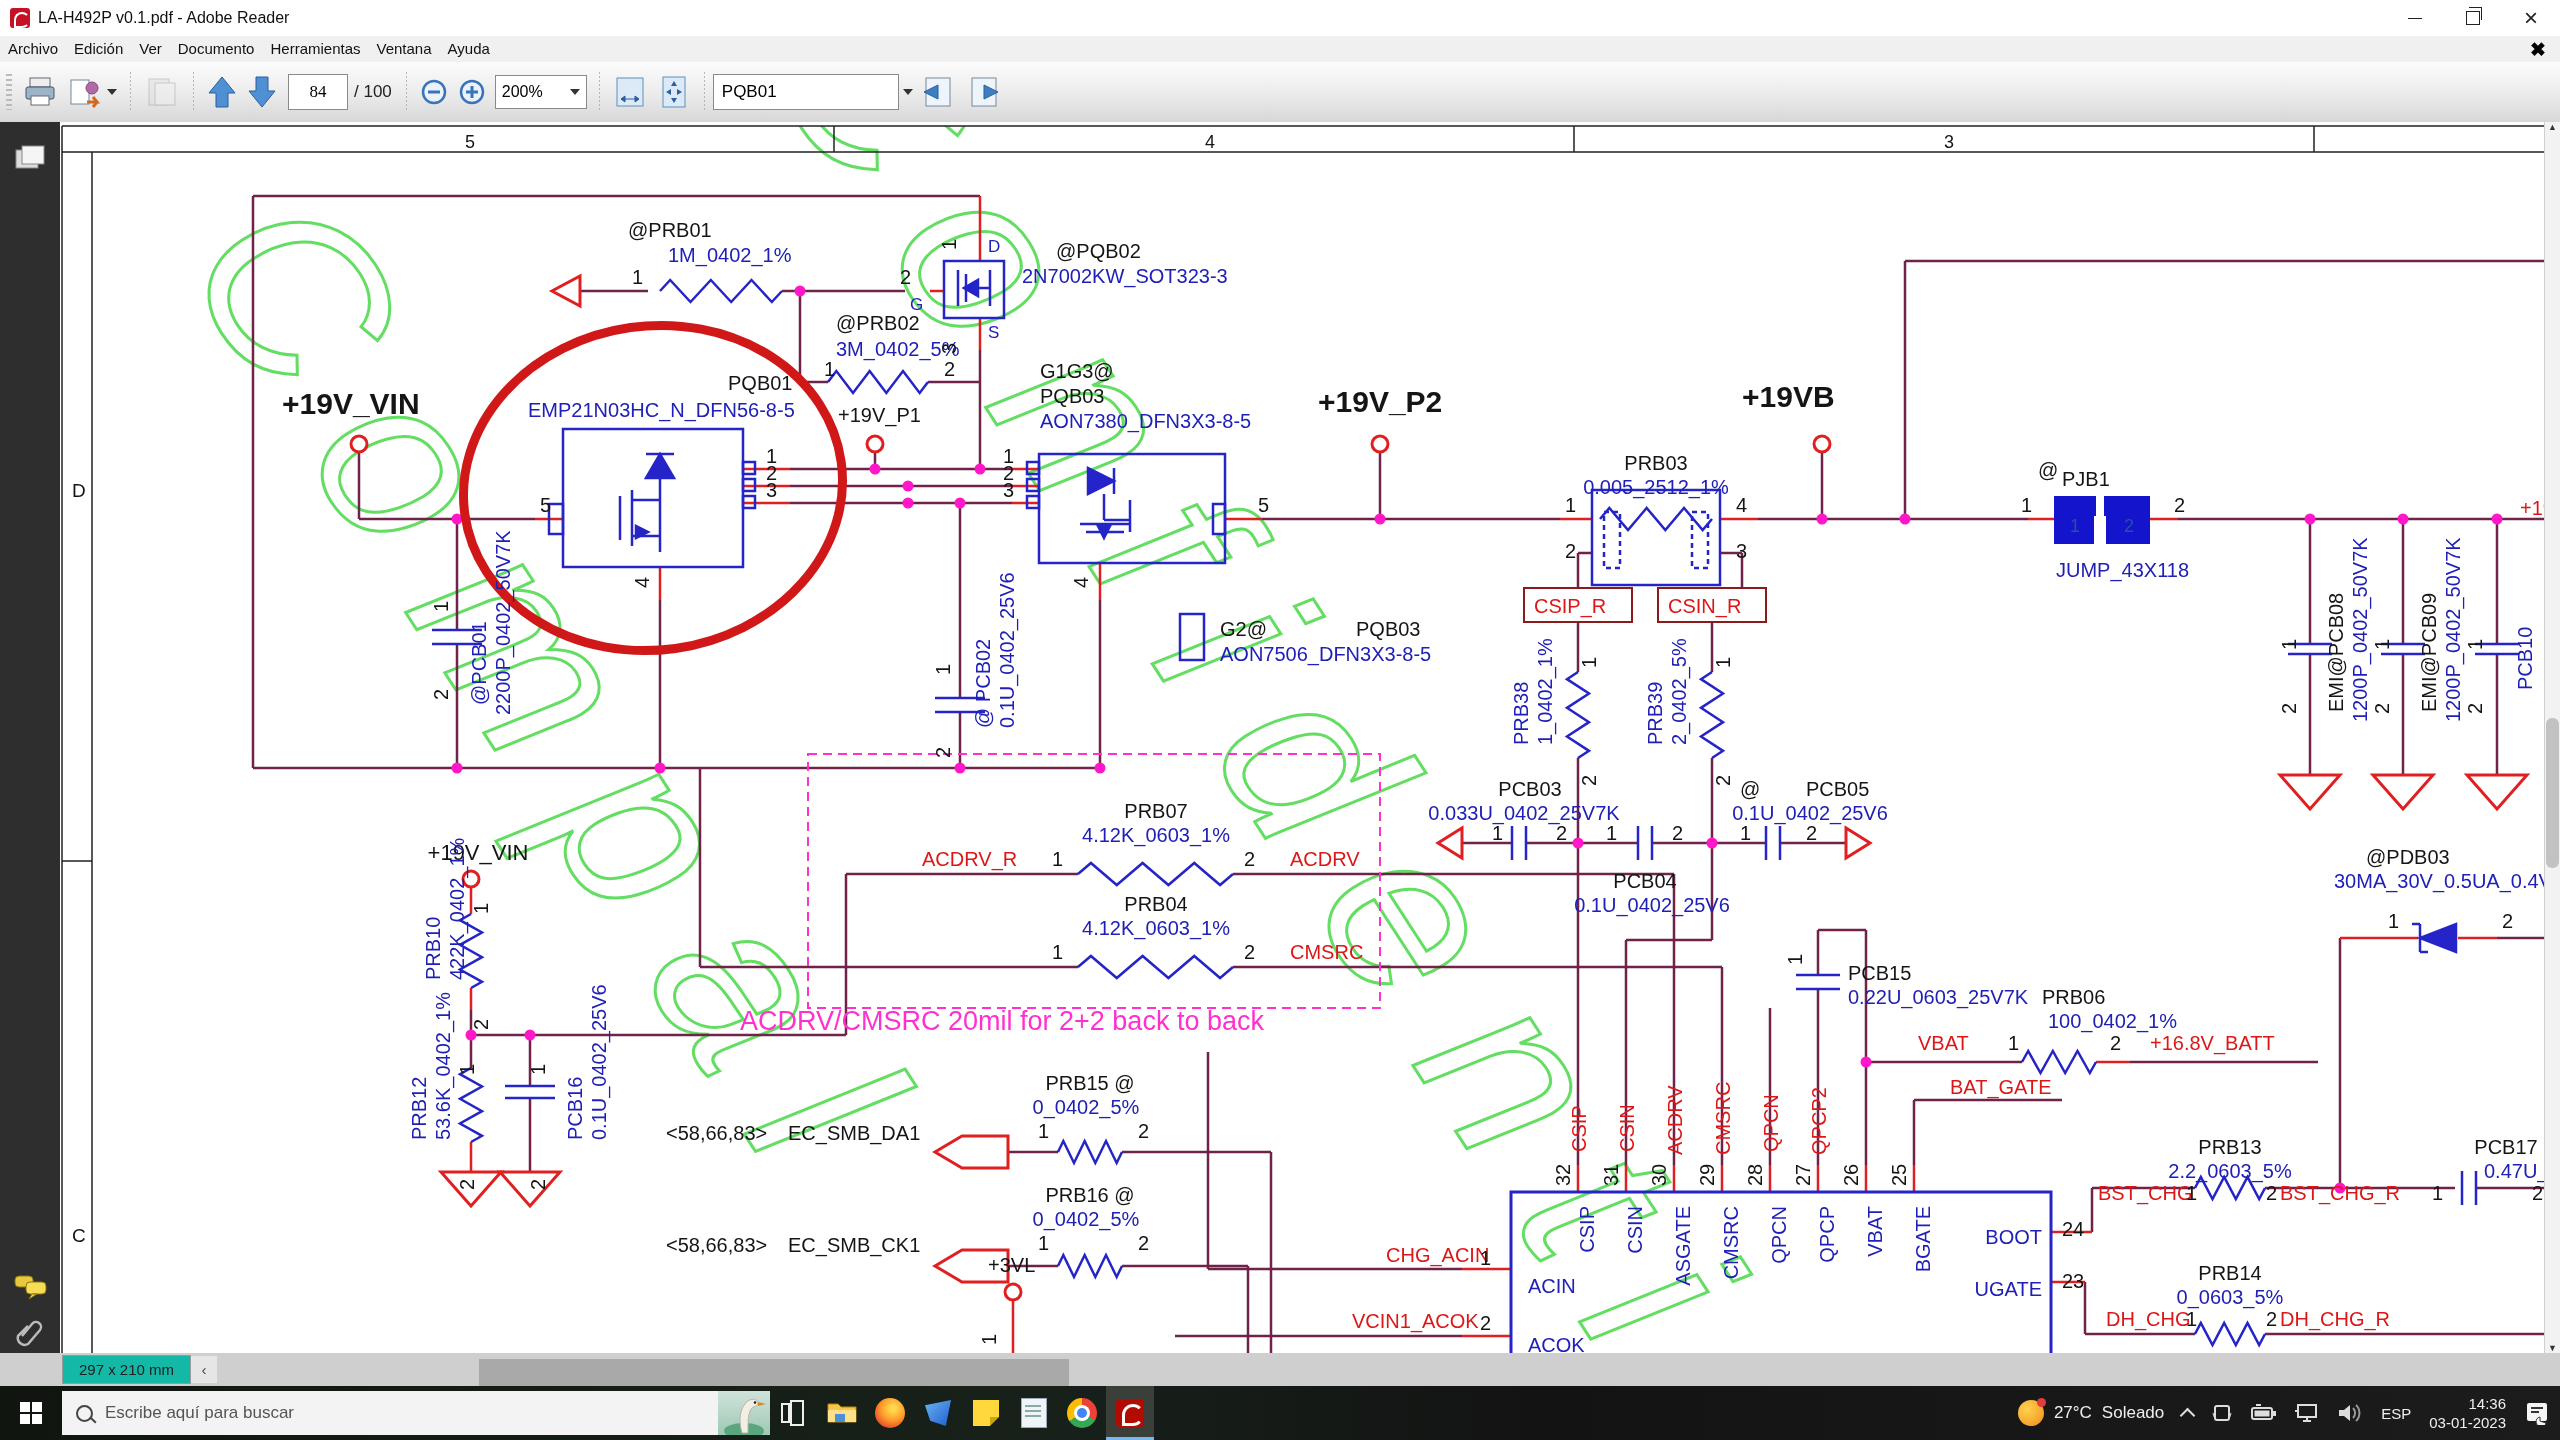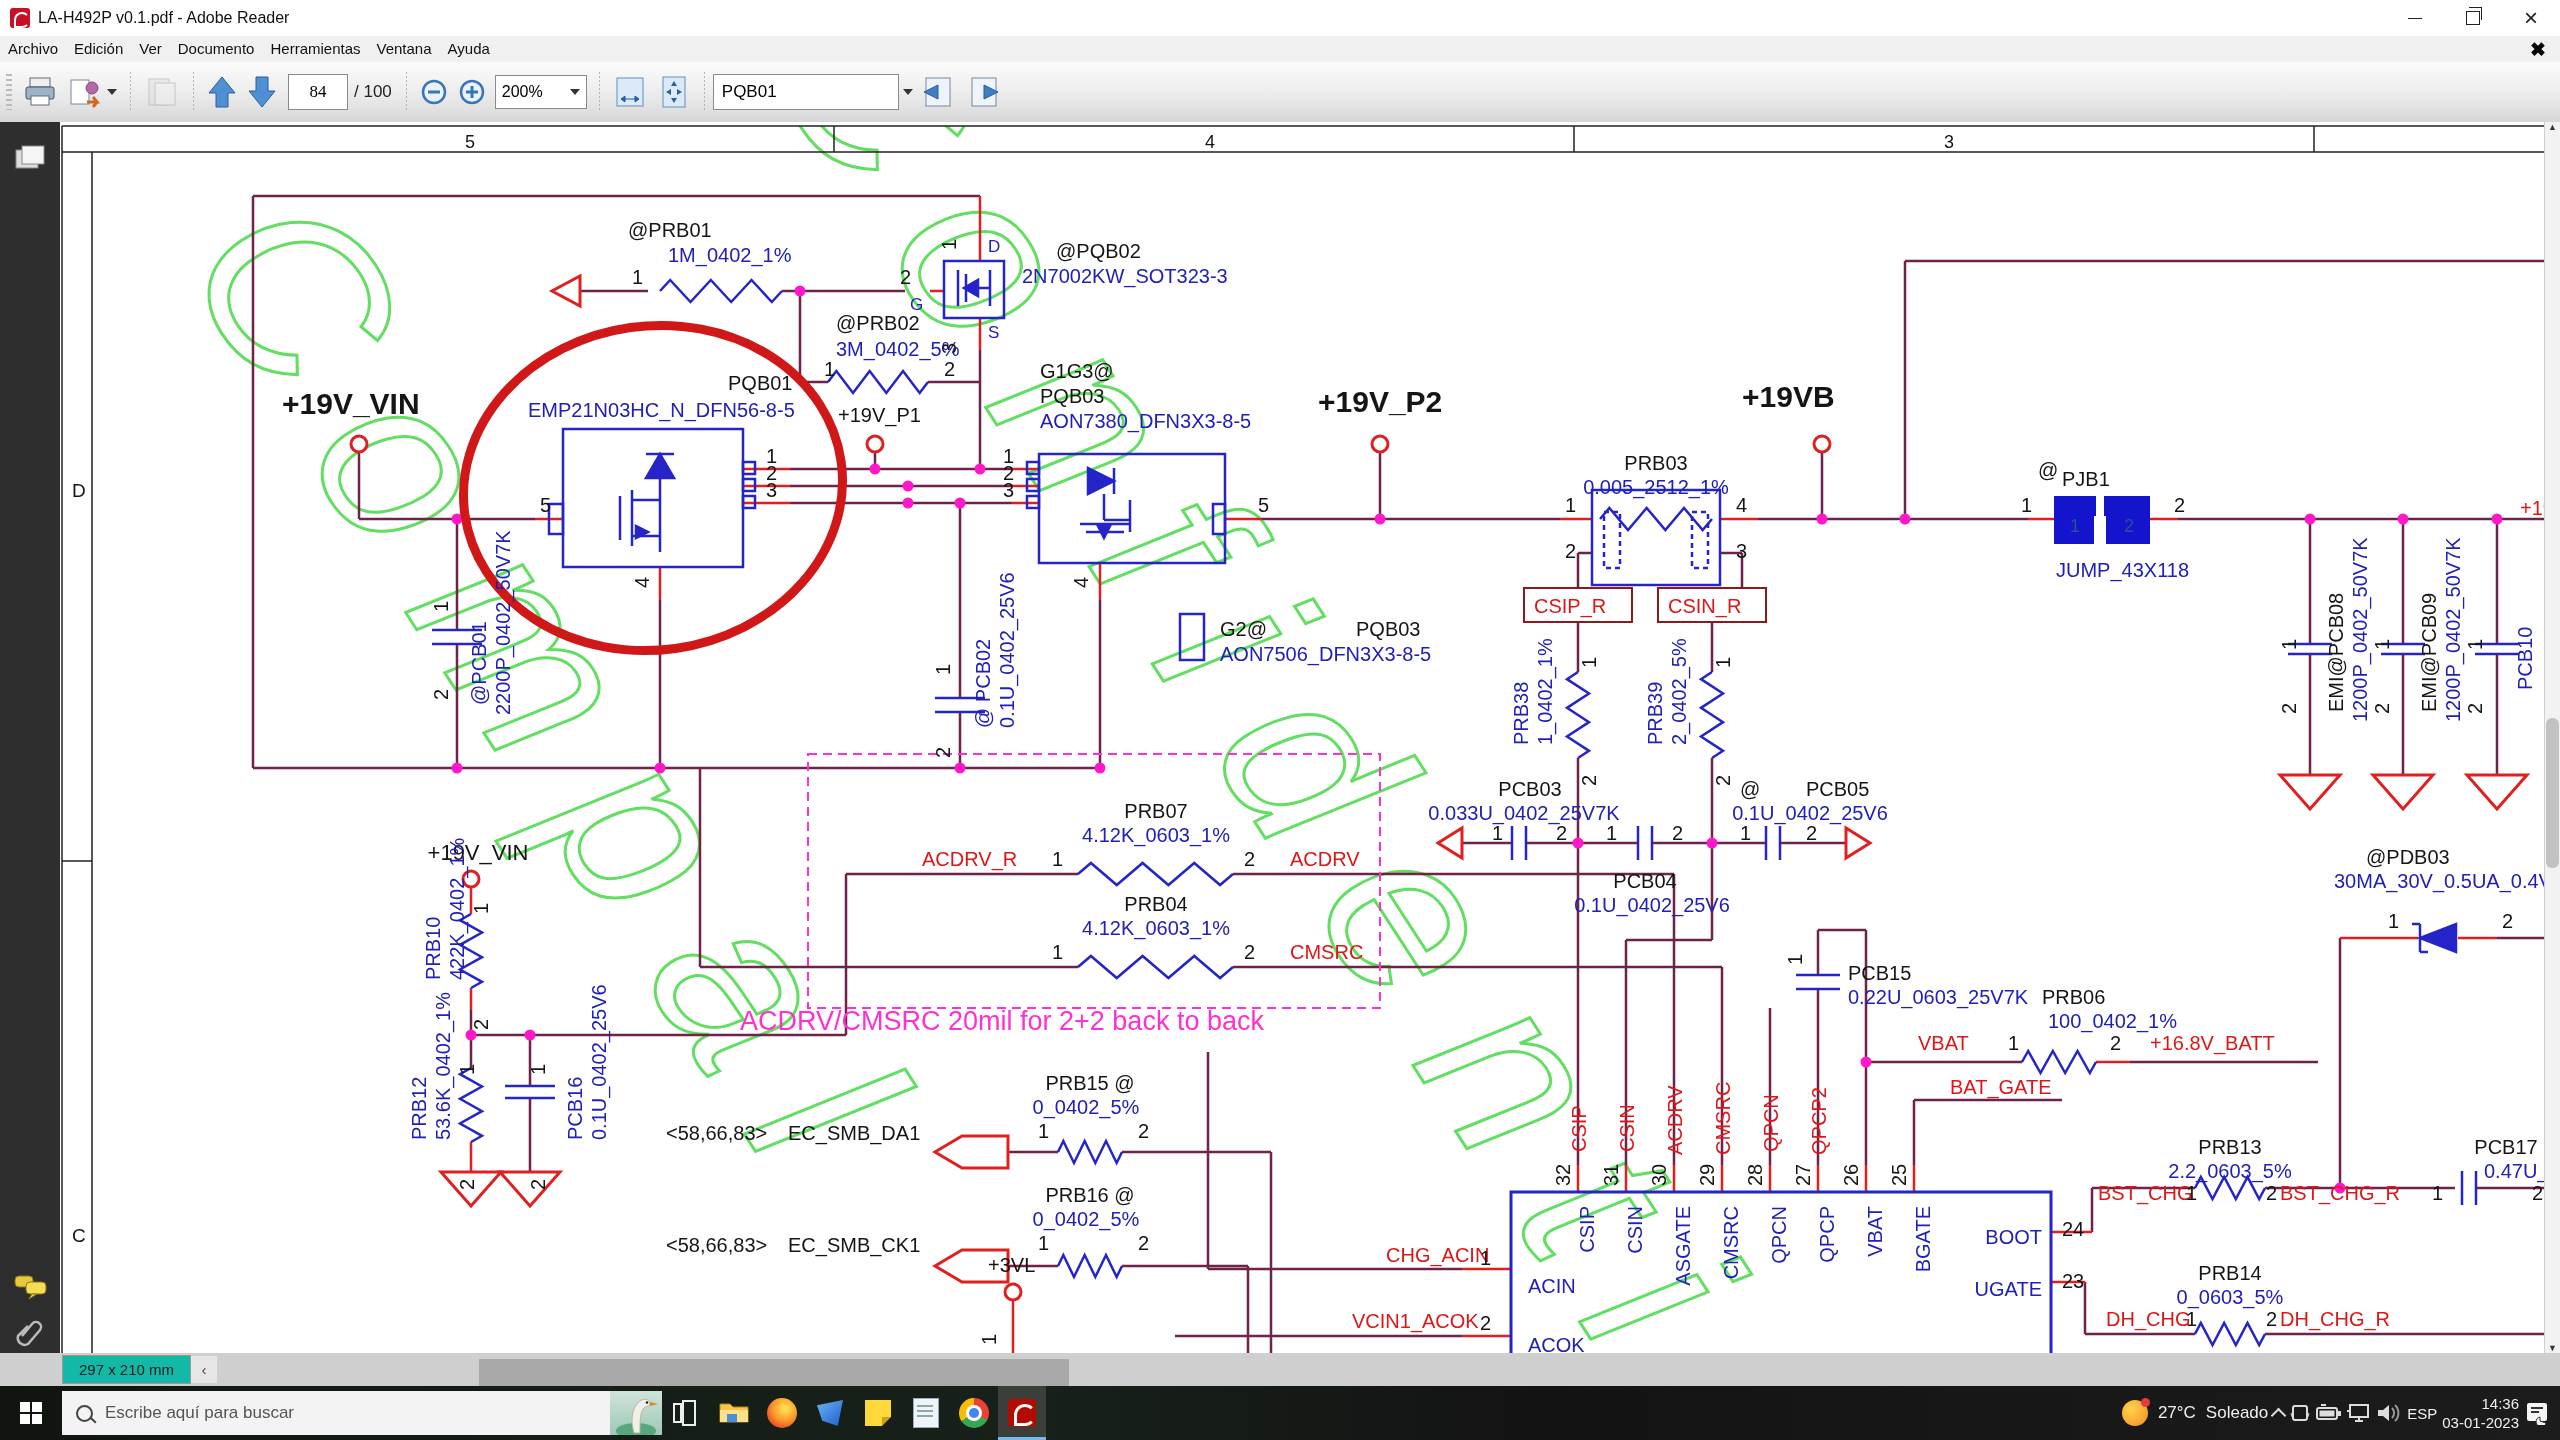--- a/index.html
+++ b/index.html
@@ -45,27 +45,27 @@
   #pagesize{height:27px;background:#14b8a6;border:1px solid #9a9a9a;display:flex;align-items:center;
     padding:0 16px;margin-left:62px;font-size:15px;color:#222;}
   #hleft{width:26px;height:27px;background:#e6e6e6;display:flex;align-items:center;justify-content:center;font-size:15px;color:#444;}
   #hthumb{position:absolute;left:262px;top:3px;width:590px;height:27px;background:#a9a9a9;}
   
   #taskbar{position:absolute;left:0;top:1386px;width:2560px;height:54px;
     background:linear-gradient(90deg,#10160f,#17211a 40%,#131313 60%,#1c1c1c);display:flex;align-items:center;color:#eee;}
   #start{width:62px;height:54px;display:flex;align-items:center;justify-content:center;}
   .winlogo{display:grid;grid-template-columns:10px 10px;grid-gap:2px;}
   .winlogo i{width:10px;height:10px;background:#fff;display:block;}
-  #tsearch{width:600px;height:44px;background:#f3f3f3;display:flex;align-items:center;color:#555;font-size:17px;overflow:hidden;}
+  #tsearch{width:708px;height:44px;background:#f3f3f3;display:flex;align-items:center;color:#555;font-size:17px;overflow:hidden;}
   #mag{width:13px;height:13px;border:2px solid #444;border-radius:50%;position:relative;margin:0 12px 0 14px;}
   #mag:before{content:"";position:absolute;left:11px;top:12px;width:8px;height:2px;background:#444;transform:rotate(45deg);}
   #bird{margin-left:auto;width:52px;height:44px;background:linear-gradient(#cfe3da,#9ec9b6);}
   .tb-ic{width:48px;height:54px;display:flex;align-items:center;justify-content:center;position:relative;}
   .tb-ic.active{background:#3a3f3a;box-shadow:inset 0 -3px 0 #76b9ed;}
-  #tray{margin-left:auto;display:flex;align-items:center;gap:5px;padding-right:10px;font-size:15px;}
+  #tray{margin-left:auto;display:flex;align-items:center;gap:18px;padding-right:10px;font-size:15px;}
   #weather{display:flex;align-items:center;gap:10px;font-size:17px;}
   #sun{width:26px;height:26px;border-radius:50%;background:radial-gradient(circle at 35% 35%,#ffd34d,#f28c1e);position:relative;}
   #sun:after{content:"";position:absolute;right:-2px;top:-2px;width:9px;height:9px;border-radius:50%;background:#e23c3c;}
   #clock{text-align:right;line-height:1.3;font-size:15px;}
   .chev{width:9px;height:9px;border-left:2px solid #ddd;border-top:2px solid #ddd;transform:rotate(45deg);margin-top:4px;}
   svg text{font-family:"Liberation Sans",sans-serif;}
 </style>
 </head>
 <body>
 

